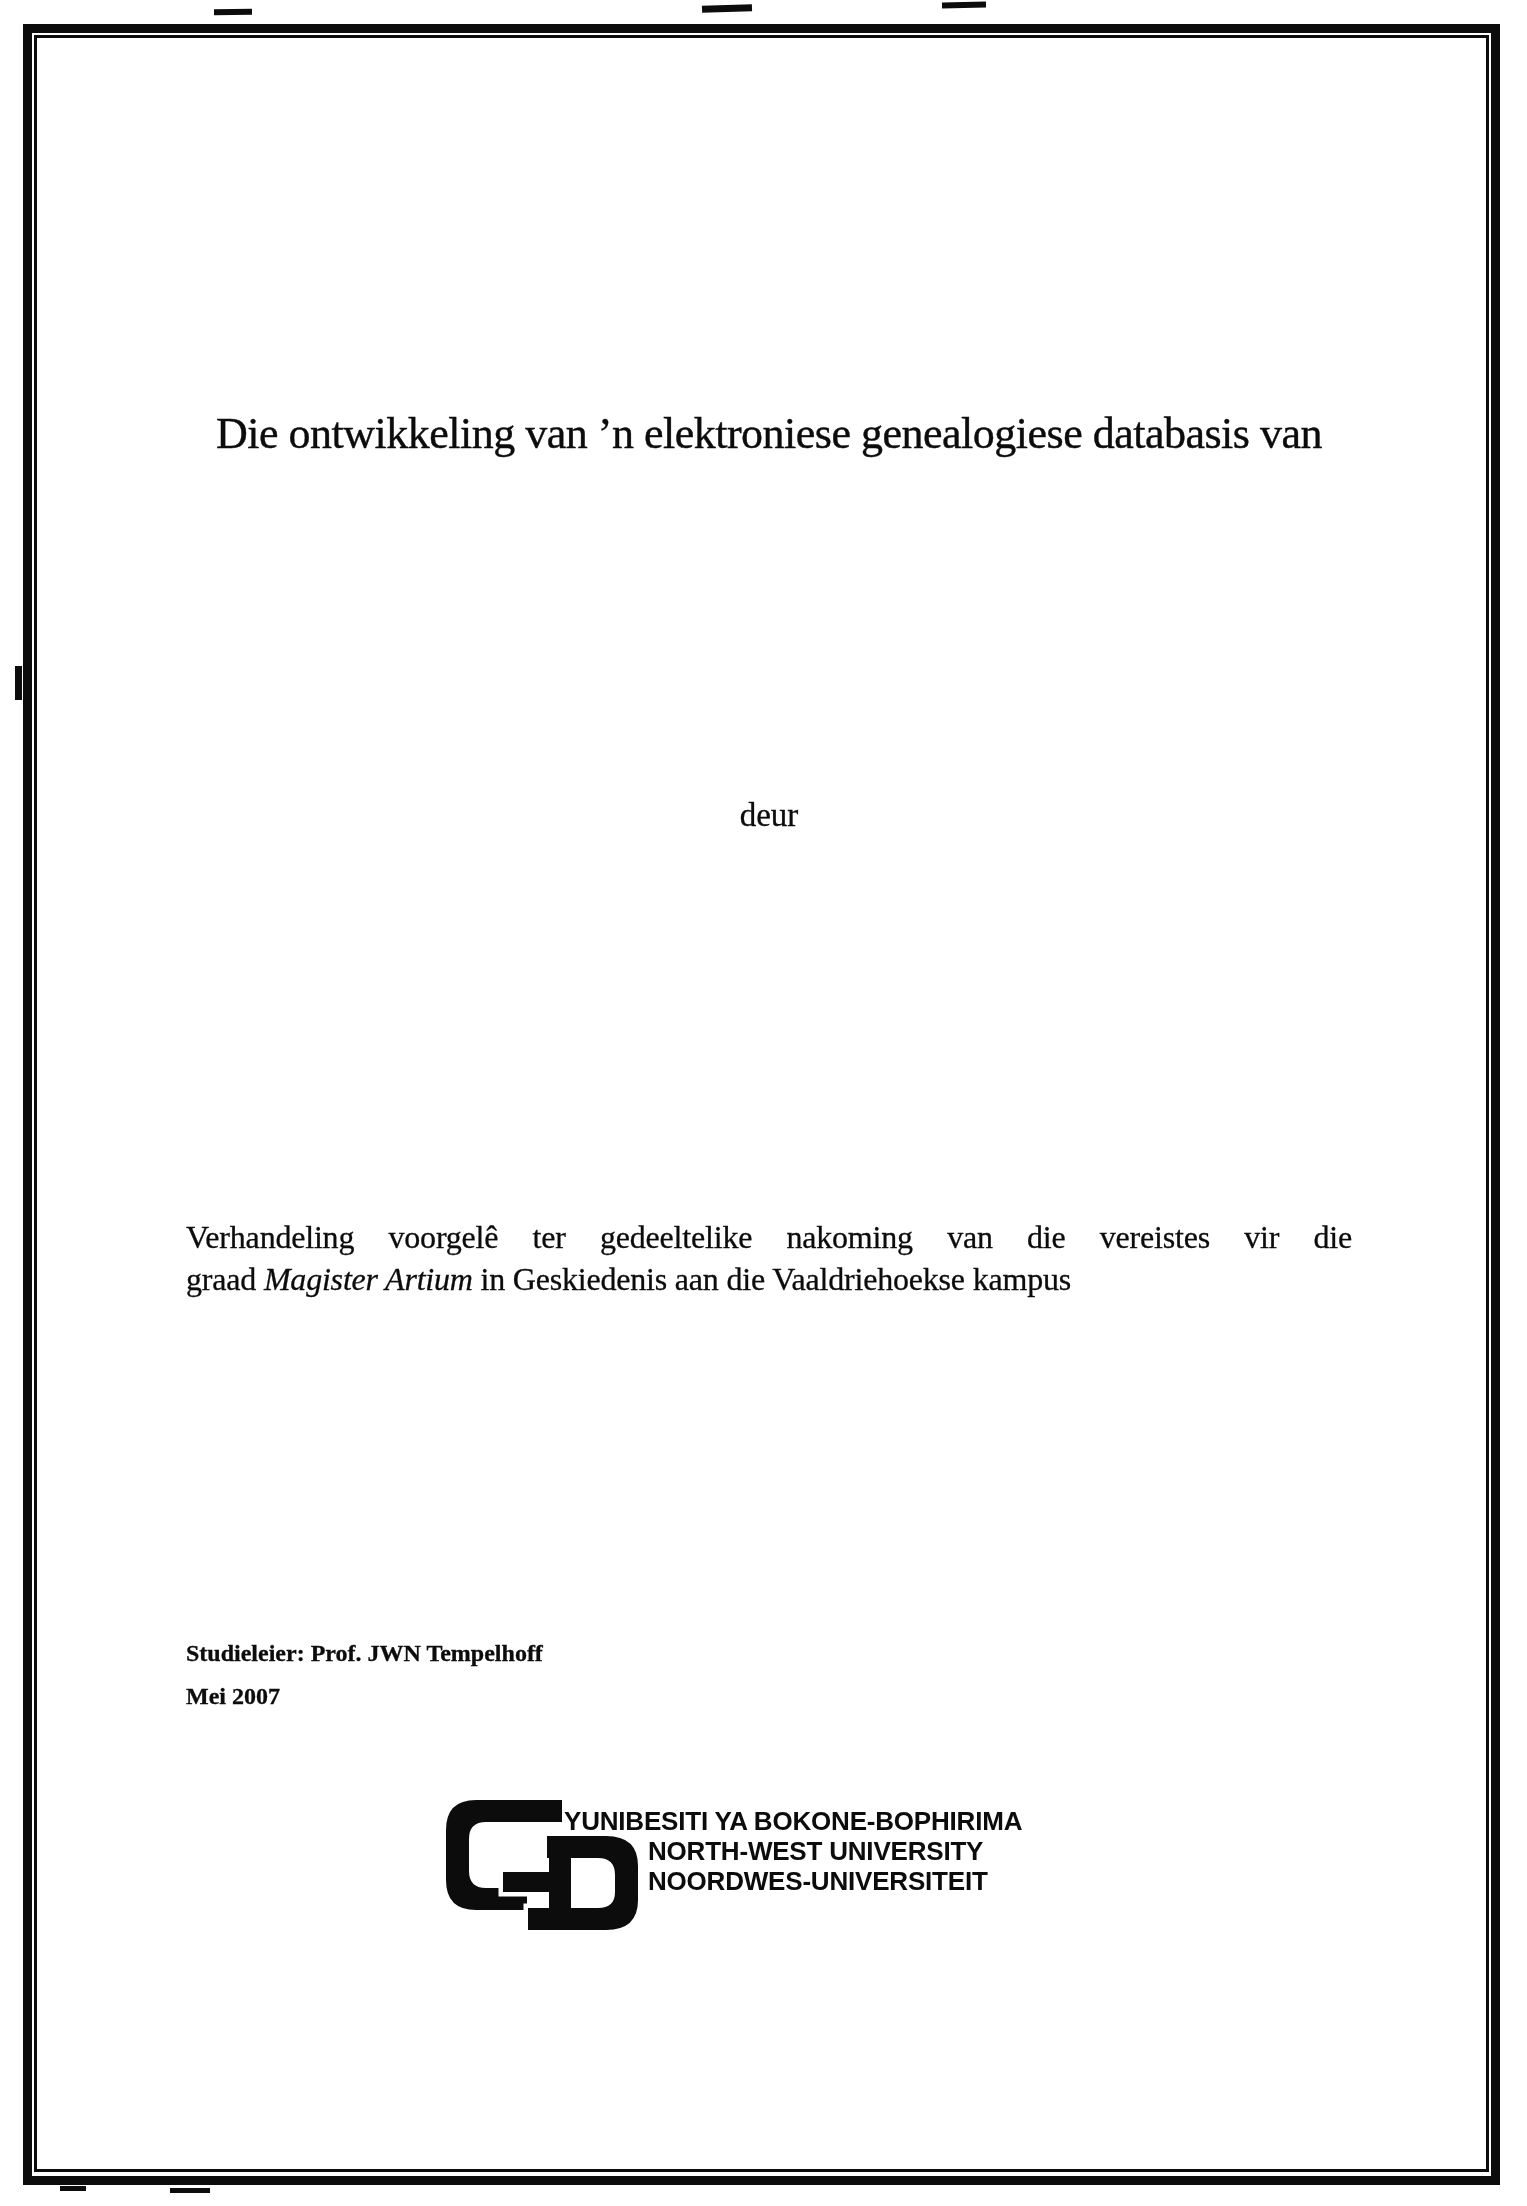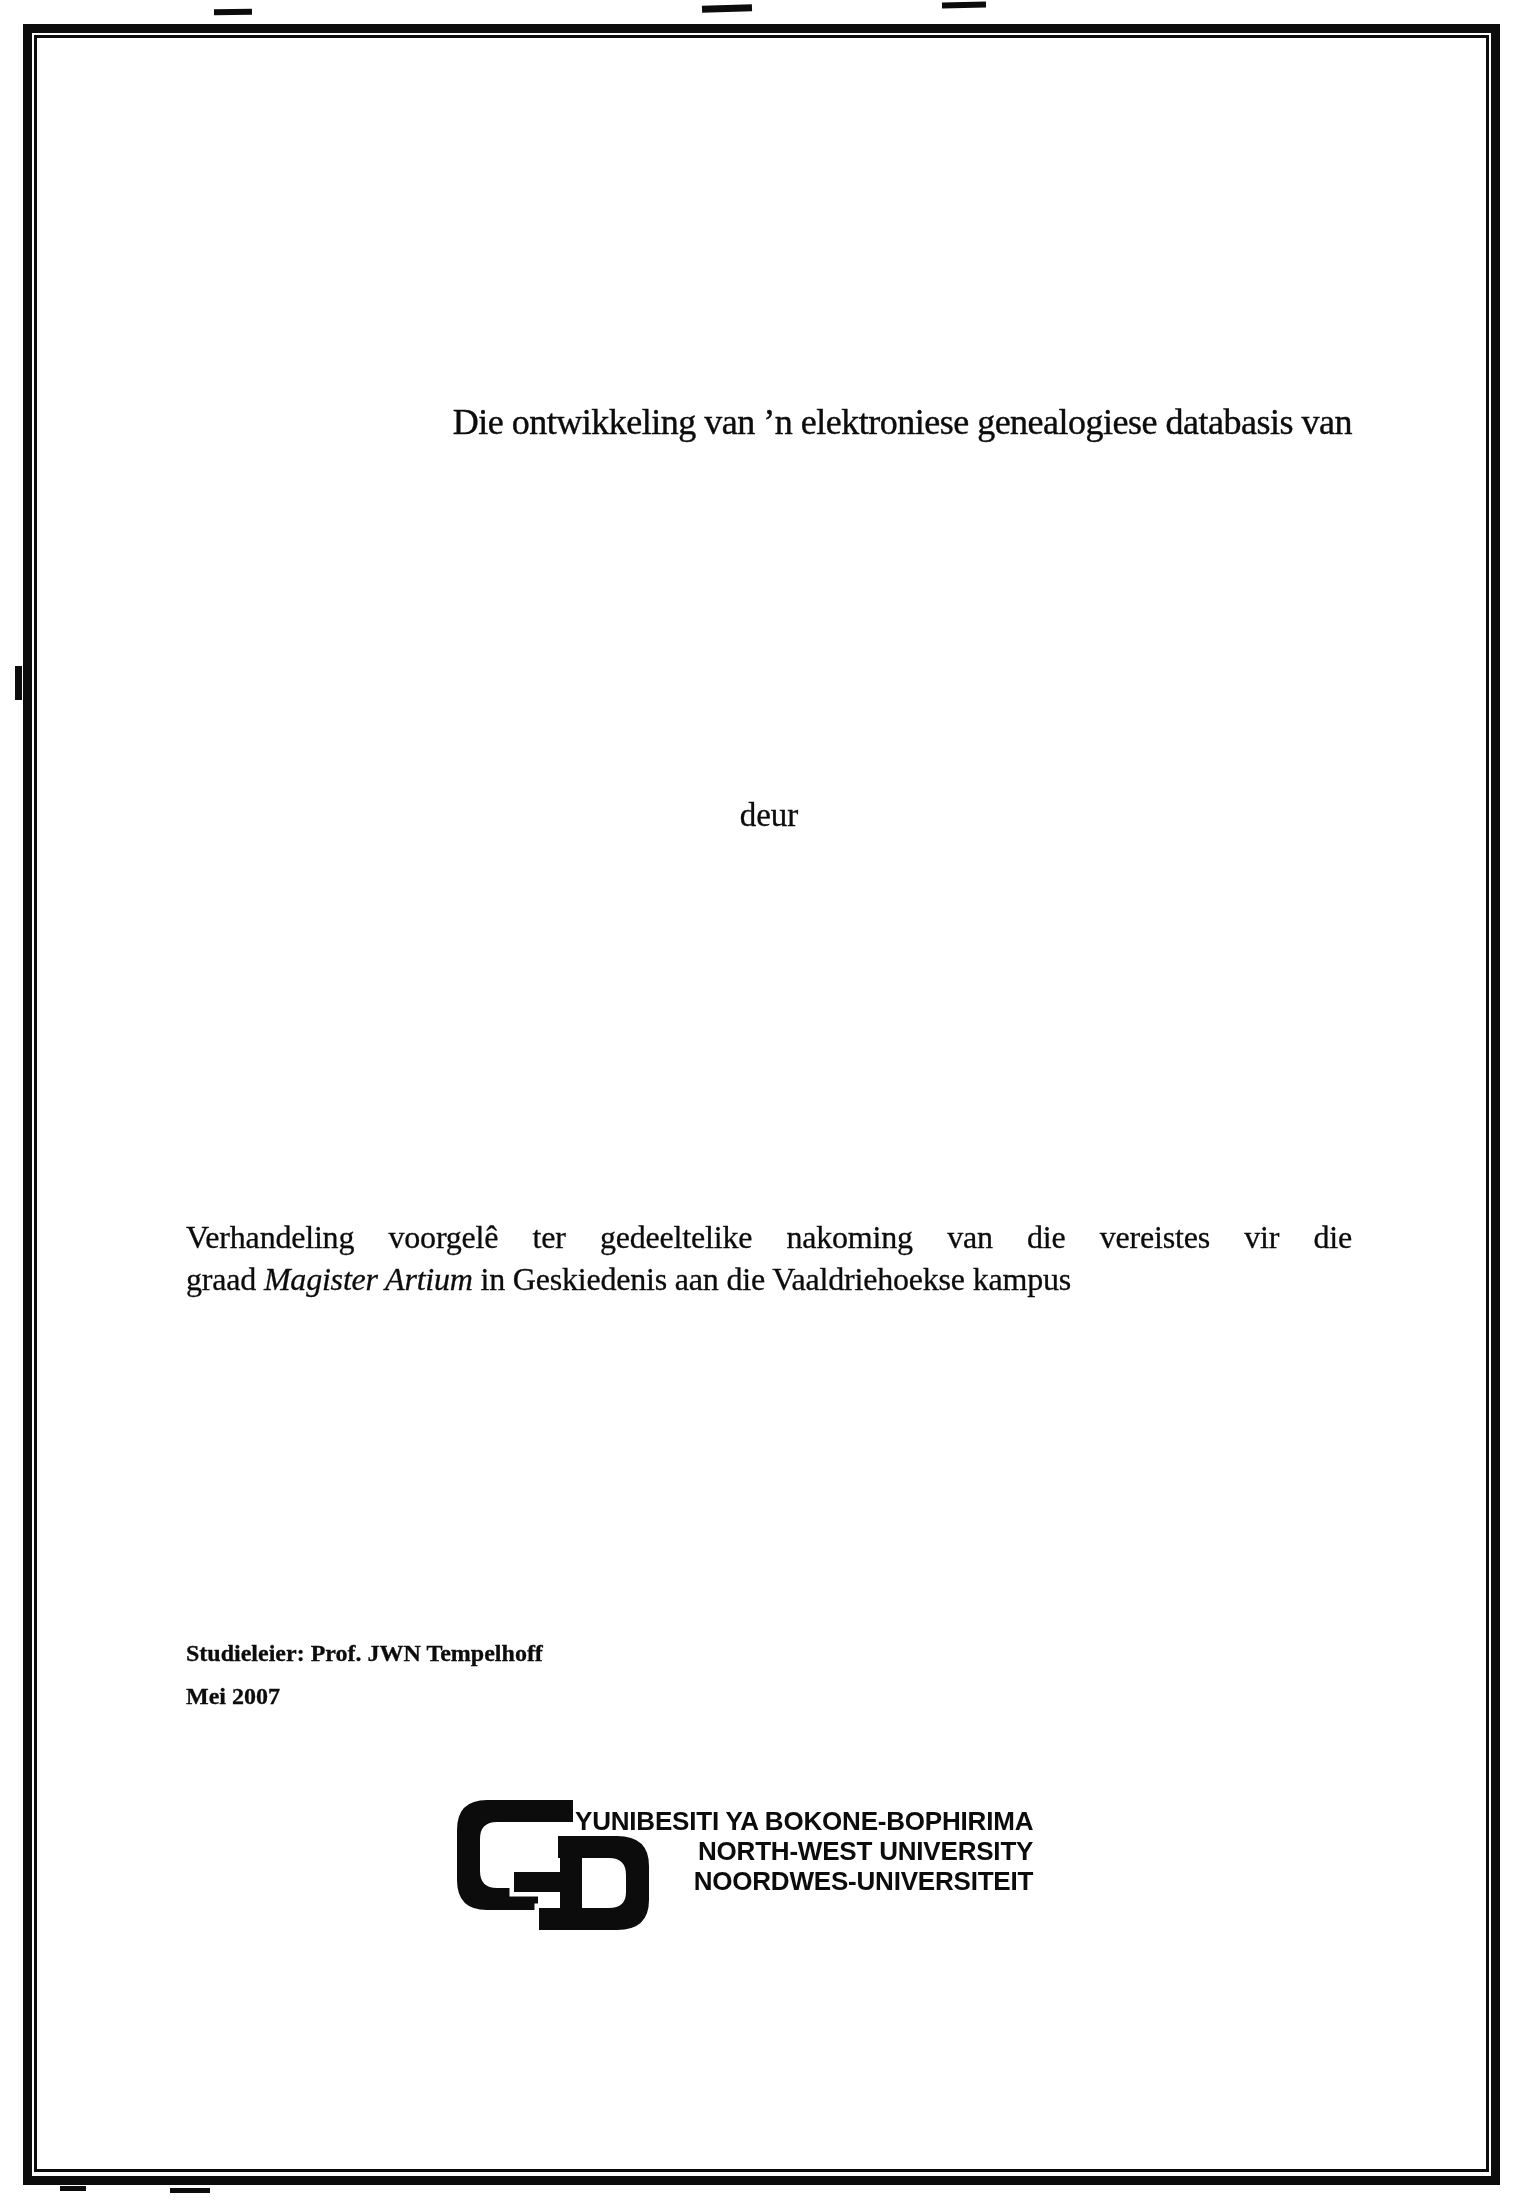--- a/index.html
+++ b/index.html
@@ -21,44 +21,44 @@
     border:9px solid var(--ink);
     box-sizing:border-box;
   }
   .frame-inner{
     position:absolute;left:34px;top:35px;width:1455px;height:2137px;
     border:3px solid var(--ink);
     box-sizing:border-box;
   }
   .textcol{position:absolute;left:186px;width:1166px;}
   .thesis-title{
-    top:385px;
-    font-size:36px;line-height:75px;letter-spacing:-0.5px;
-    text-align:right;
+    top:396px;
+    font-size:44px;line-height:75px;letter-spacing:-0.5px;
+    text-align:center;
     -webkit-text-stroke:0.4px var(--ink);
   }
   .byline{
     top:795px;font-size:33px;line-height:40px;text-align:center;
     -webkit-text-stroke:0.3px var(--ink);
   }
   .author{
     top:948px;font-size:40px;line-height:52px;text-align:center;letter-spacing:-0.5px;
     -webkit-text-stroke:0.3px var(--ink);
   }
   .submission{
     top:1216px;font-size:32px;line-height:42px;letter-spacing:-0.2px;
     -webkit-text-stroke:0.3px var(--ink);
   }
   .submission .just{text-align:justify;text-align-last:justify;}
   .submission .ital{font-style:italic;}
   .supervisor-block{
     top:1632px;font-size:24px;line-height:43px;font-weight:bold;
     -webkit-text-stroke:0.3px var(--ink);
   }
-  .logo-block{position:absolute;left:457px;top:1800px;width:600px;height:135px;text-align:right;}
+  .logo-block{position:absolute;left:446px;top:1800px;width:600px;height:135px;}
   .logo-mark{position:absolute;left:0;top:0;}
   .logo-text{
     position:absolute;left:118px;top:6px;
     font-family:"Liberation Sans","DejaVu Sans",sans-serif;
     font-weight:700;font-size:26px;line-height:30px;
     letter-spacing:-0.2px;white-space:nowrap;
     color:var(--ink);
   }
   .logo-text .indent{padding-left:84px;}
   

